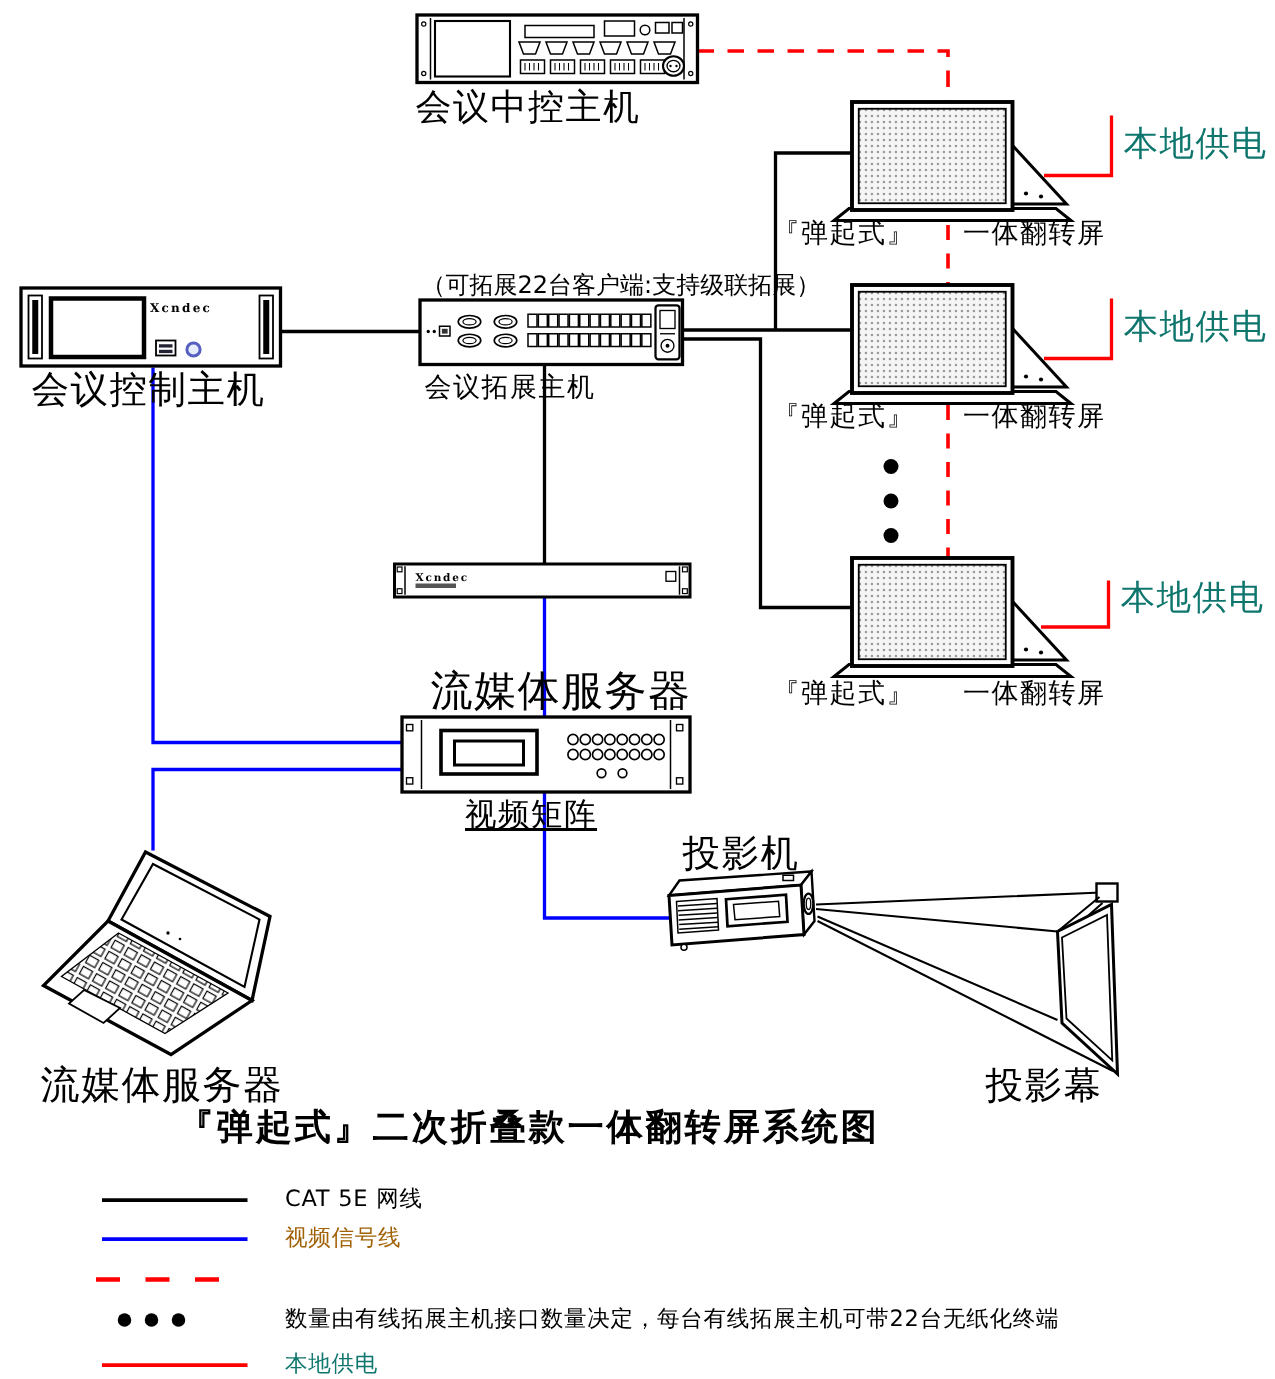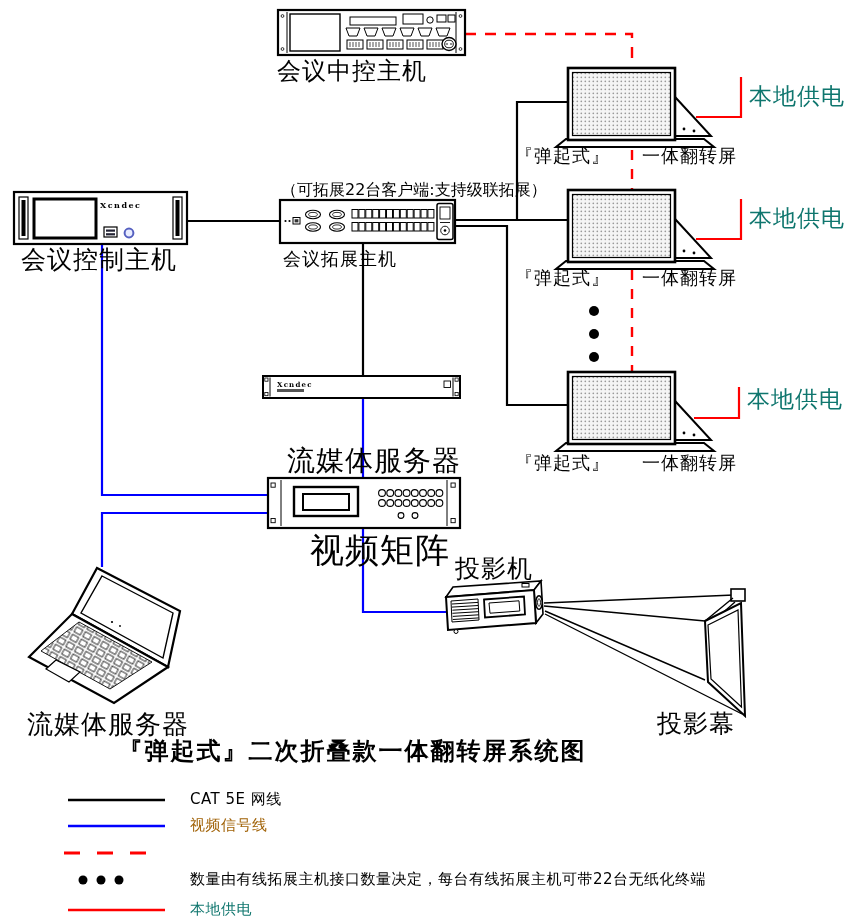--- a/index.html
+++ b/index.html
@@ -288,21 +288,21 @@
 <div class="lbl center" style="left:262px;top:58px;width:180px;font-size:24px;">会议中控主机</div>
 
 <div class="lbl" style="left:21px;top:246px;font-size:25px;">会议控制主机</div>
 
 <div class="lbl center" style="left:281px;top:181px;width:174px;font-size:16px;letter-spacing:0;">（可拓展22台客户端:支持级联拓展）</div>
 
 <div class="lbl" style="left:283px;top:249px;font-size:18px;">会议拓展主机</div>
 
 <div class="lbl" style="left:287px;top:402px;font-size:28px;margin-top:44px;">流媒体服务器</div>
 
-<div class="lbl" style="left:310px;top:532px;font-size:34px;">视频矩阵</div>
+<div class="lbl" style="left:310px;top:532px;font-size:21px;text-decoration:underline;">视频矩阵</div>
 
 <div class="lbl" style="left:455px;top:555px;font-size:25px;">投影机</div>
 
 <div class="lbl" style="left:657px;top:710px;font-size:25px;">投影幕</div>
 
 <div class="lbl" style="left:27px;top:710px;font-size:26px;">流媒体服务器</div>
 
 <div class="lbl screen-label" style="left:515px;top:146px;">
   <span>『弹起式』</span>
   <span>一体翻转屏</span>

